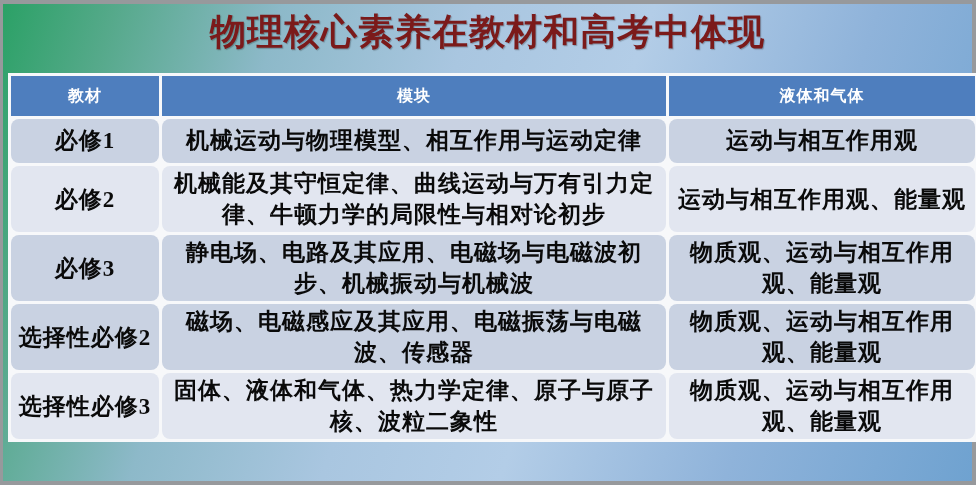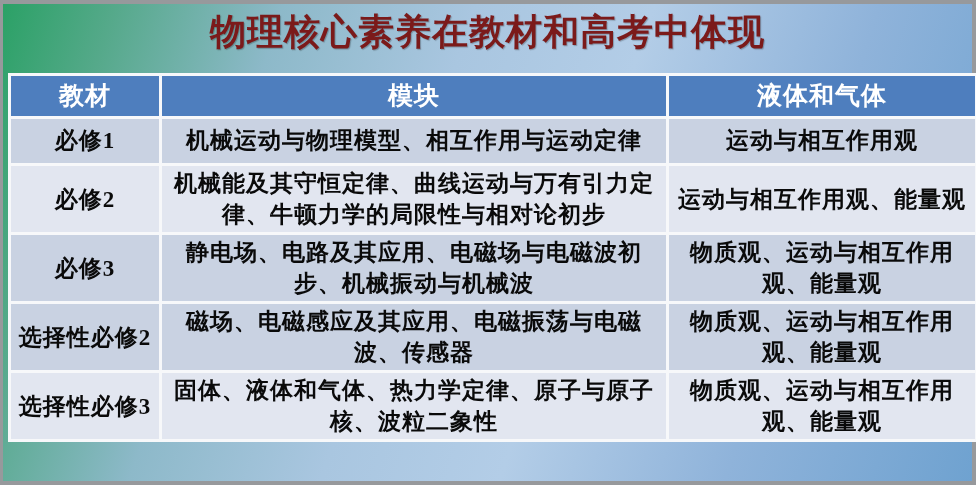--- a/index.html
+++ b/index.html
@@ -49,26 +49,27 @@
     vertical-align:middle;
     font-weight:bold;
     padding:2px 6px;
     letter-spacing:1px;
     line-height:1.35;
   }
   th{
     height:36px;
     background:var(--header-bg,#4e7ebe);
     color:var(--header-text,#ffffff);
-    font-size:25px;
+    font-size:16px;
     margin-left:12px;
   }
   td{
     color:var(--body-text,#0a0a0a);
     font-size:23px;
+    border-radius:8px;
   }
   tr.row-1 td{height:40px;}
   tr.row-2 td,tr.row-3 td,tr.row-4 td,tr.row-5 td,tr.row-6 td{height:58px;}
   tr.band-dark td{background:var(--row-dark,#c9d2e2);}
   tr.band-light td{background:var(--row-light,#e2e6f0);}
 </style>
 </head>
 <body>
 
 <div class="slide">

